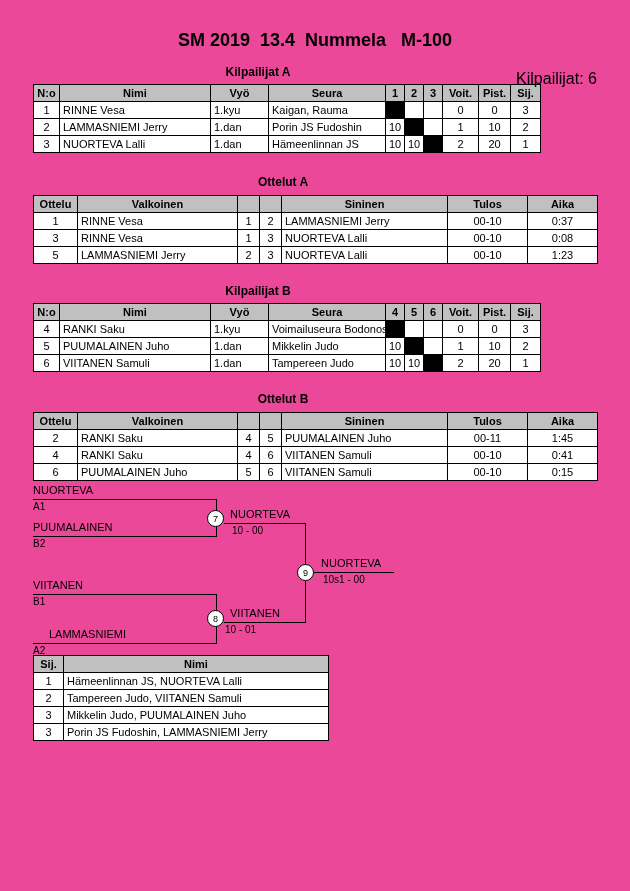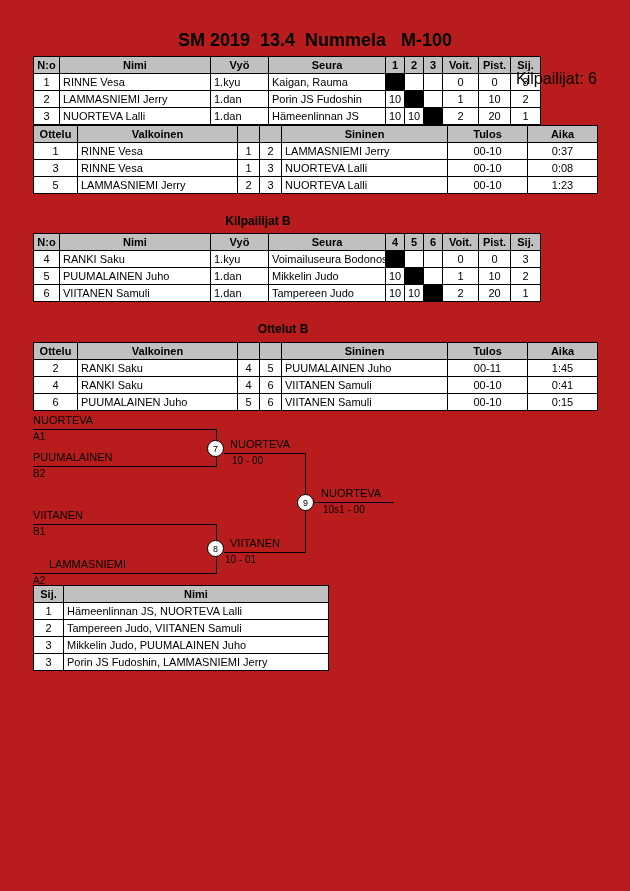--- a/index.html
+++ b/index.html
@@ -1,18 +1,18 @@
 <!DOCTYPE html>
 <html><head>
 <meta charset="utf-8">
 <style>
   * { margin:0; padding:0; box-sizing:border-box; }
   html,body { background:#fff; }
   .page {
-    position:relative; width:630px; height:891px; background:#b91c1c; color:#000;
+    position:relative; width:630px; height:891px; background:#ec4899; color:#000;
     font-family:"Liberation Sans", sans-serif; overflow:hidden;
   }
   .title { padding-top:30px; text-align:center; font-size:18px; font-weight:bold; white-space:pre; }
   .sec-head { font-weight:bold; font-size:12px; text-align:center; }
   .head-a  { width:450px; margin:14px 0 0 33px; }
   .head-oa { width:500px; margin:22px 0 6px 33px; }
   .head-b  { width:450px; margin:20px 0 0 33px; }
   .head-ob { width:500px; margin:20px 0 6px 33px; }
   .head-tl { width:295px; margin:4px 0 6px 33px; }
   .count-label { position:absolute; right:33px; top:70px; font-size:16px; }
@@ -39,20 +39,21 @@
 </style>
 </head>
 <body>
 
 <div class="page">
 
   <div class="title">SM 2019  13.4  Nummela   M-100</div>
 
   <div class="count-label">Kilpailijat: 6</div>
 
+  <div class="sec-head head-a">Kilpailijat A</div>
 
   <table class="pool">
     <colgroup>
       <col style="width:26px">
         <col style="width:151px">
         <col style="width:58px">
         <col style="width:117px">
       <col style="width:19px">
         <col style="width:19px">
         <col style="width:19px">
@@ -105,20 +106,21 @@
         <td class="c">10</td>
         <td class="c">10</td>
         <td class="c blk"></td>
         <td class="c">2</td>
         <td class="c">20</td>
         <td class="c">1</td>
       </tr>
     </tbody>
   </table>
 
+  <div class="sec-head head-oa">Ottelut A</div>
 
   <table class="match">
     <colgroup>
       <col style="width:44px">
         <col style="width:160px">
         <col style="width:22px">
         <col style="width:22px">
       <col style="width:166px">
         <col style="width:80px">
         <col style="width:70px">

